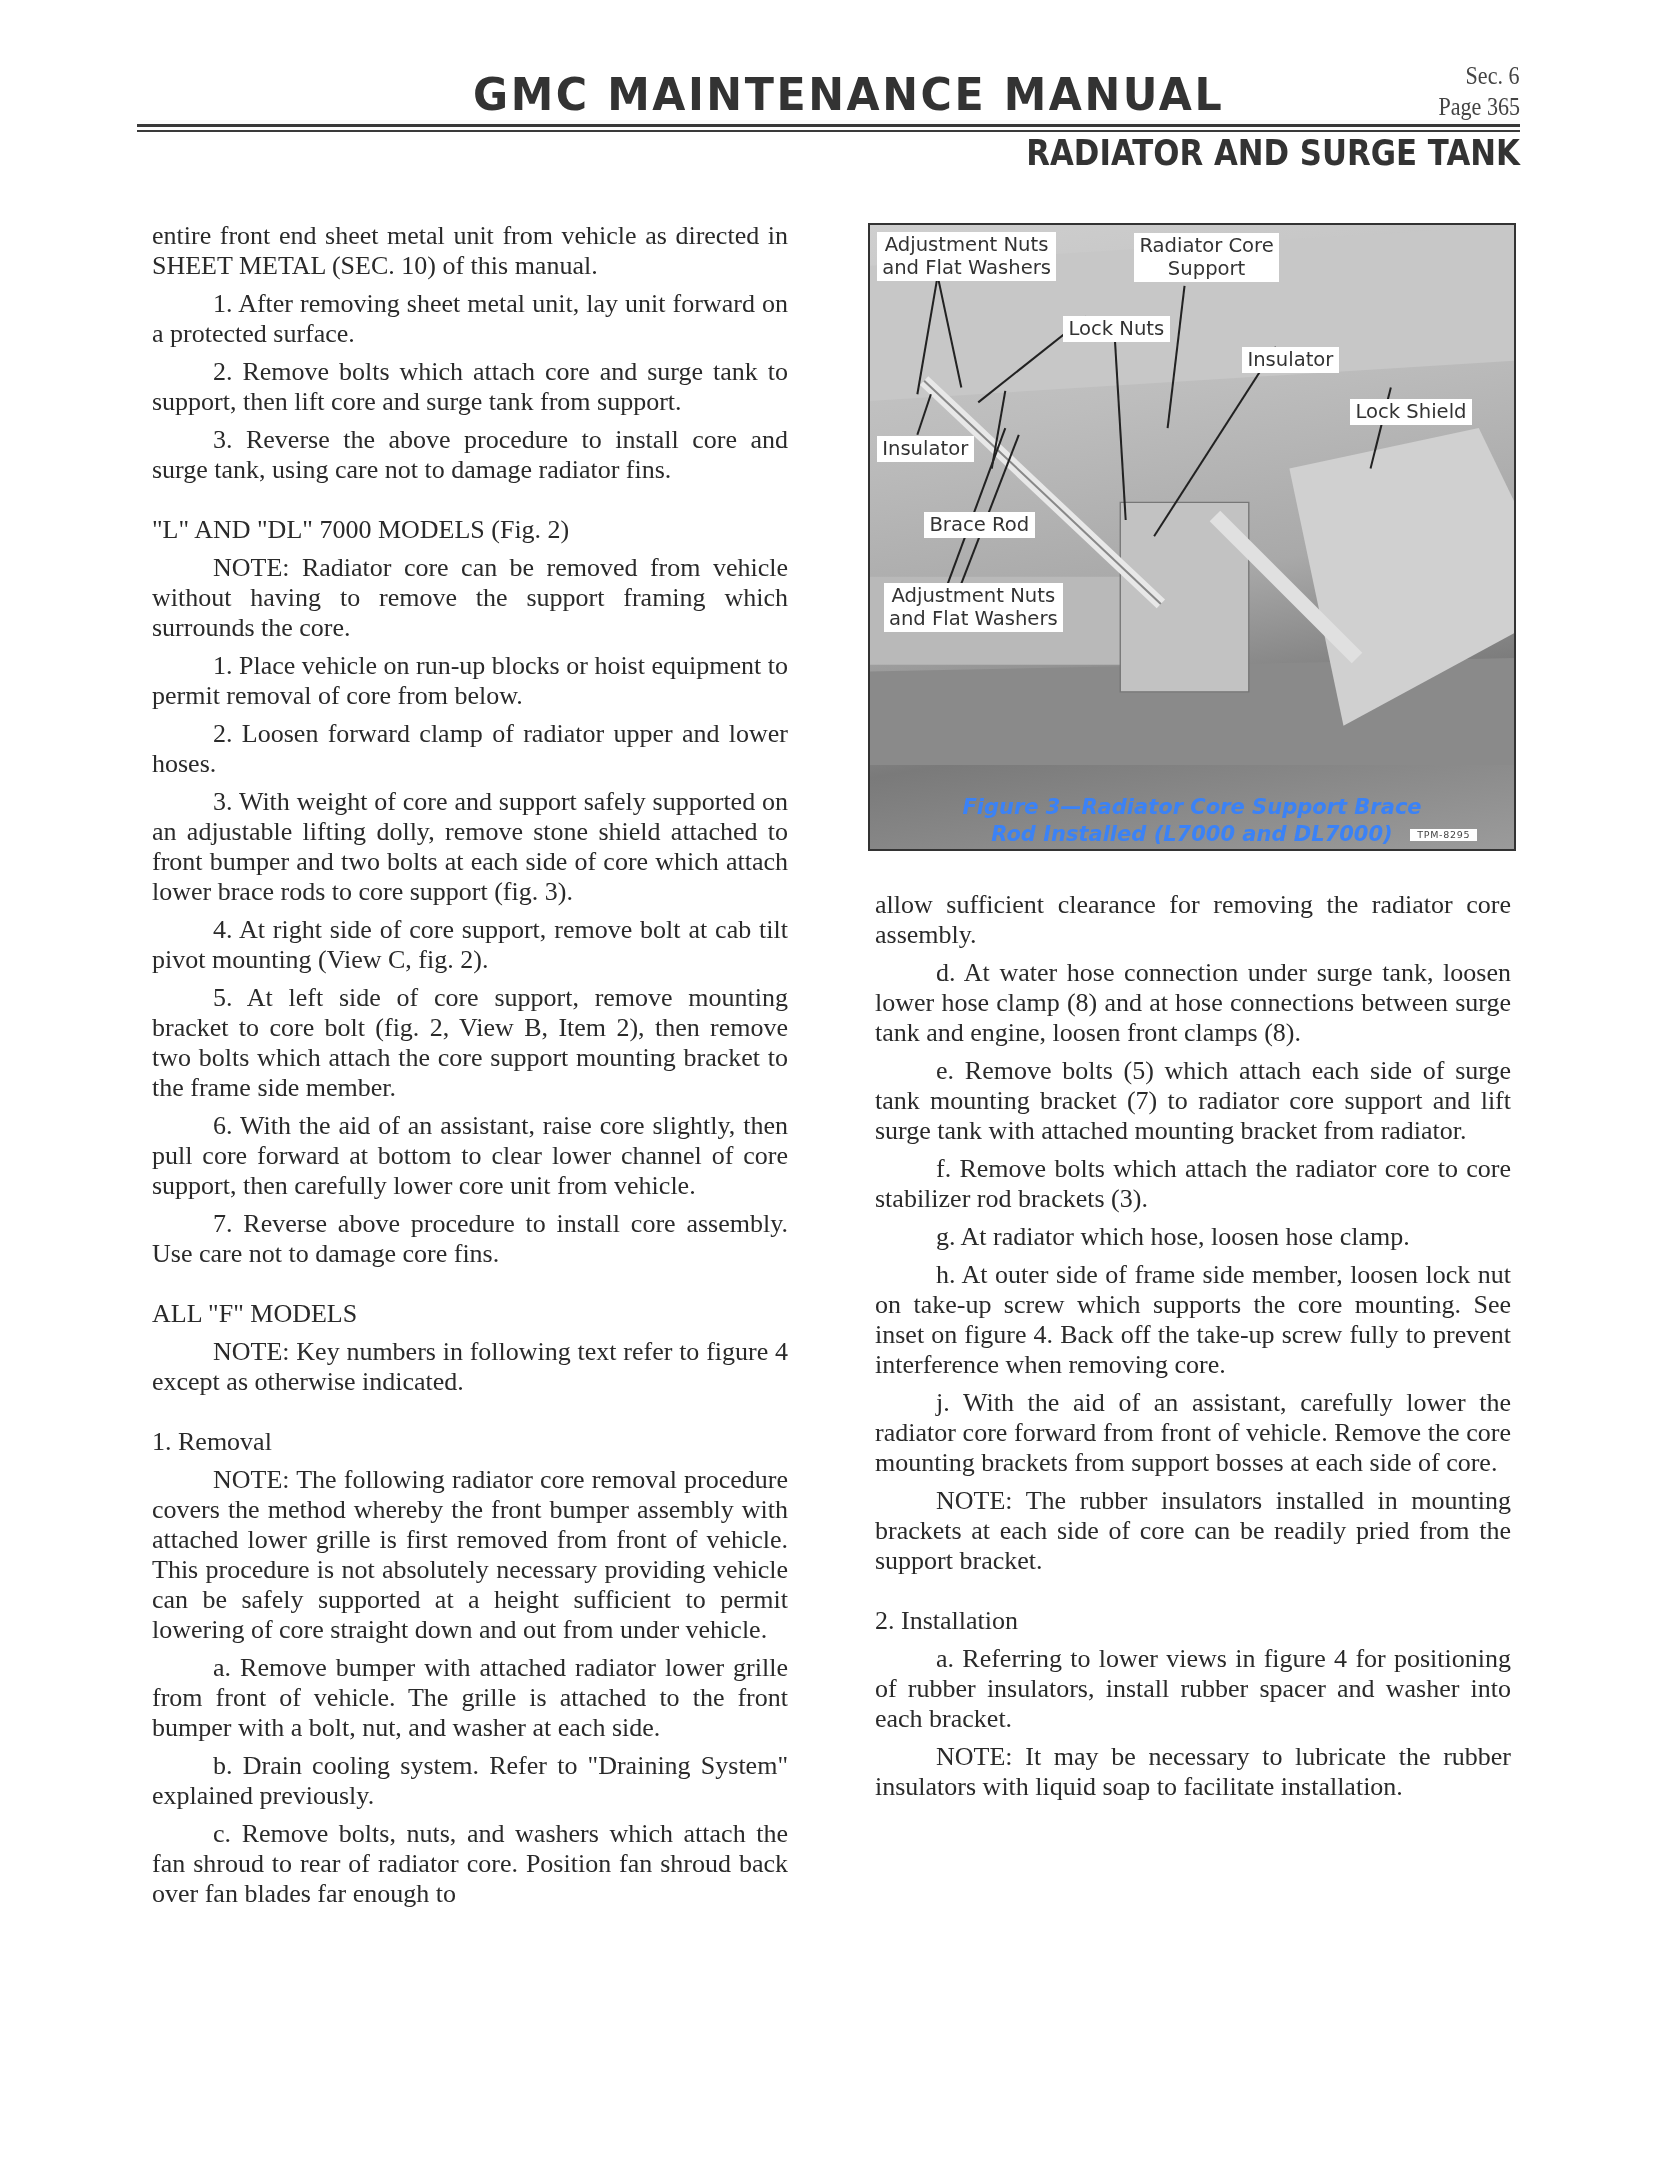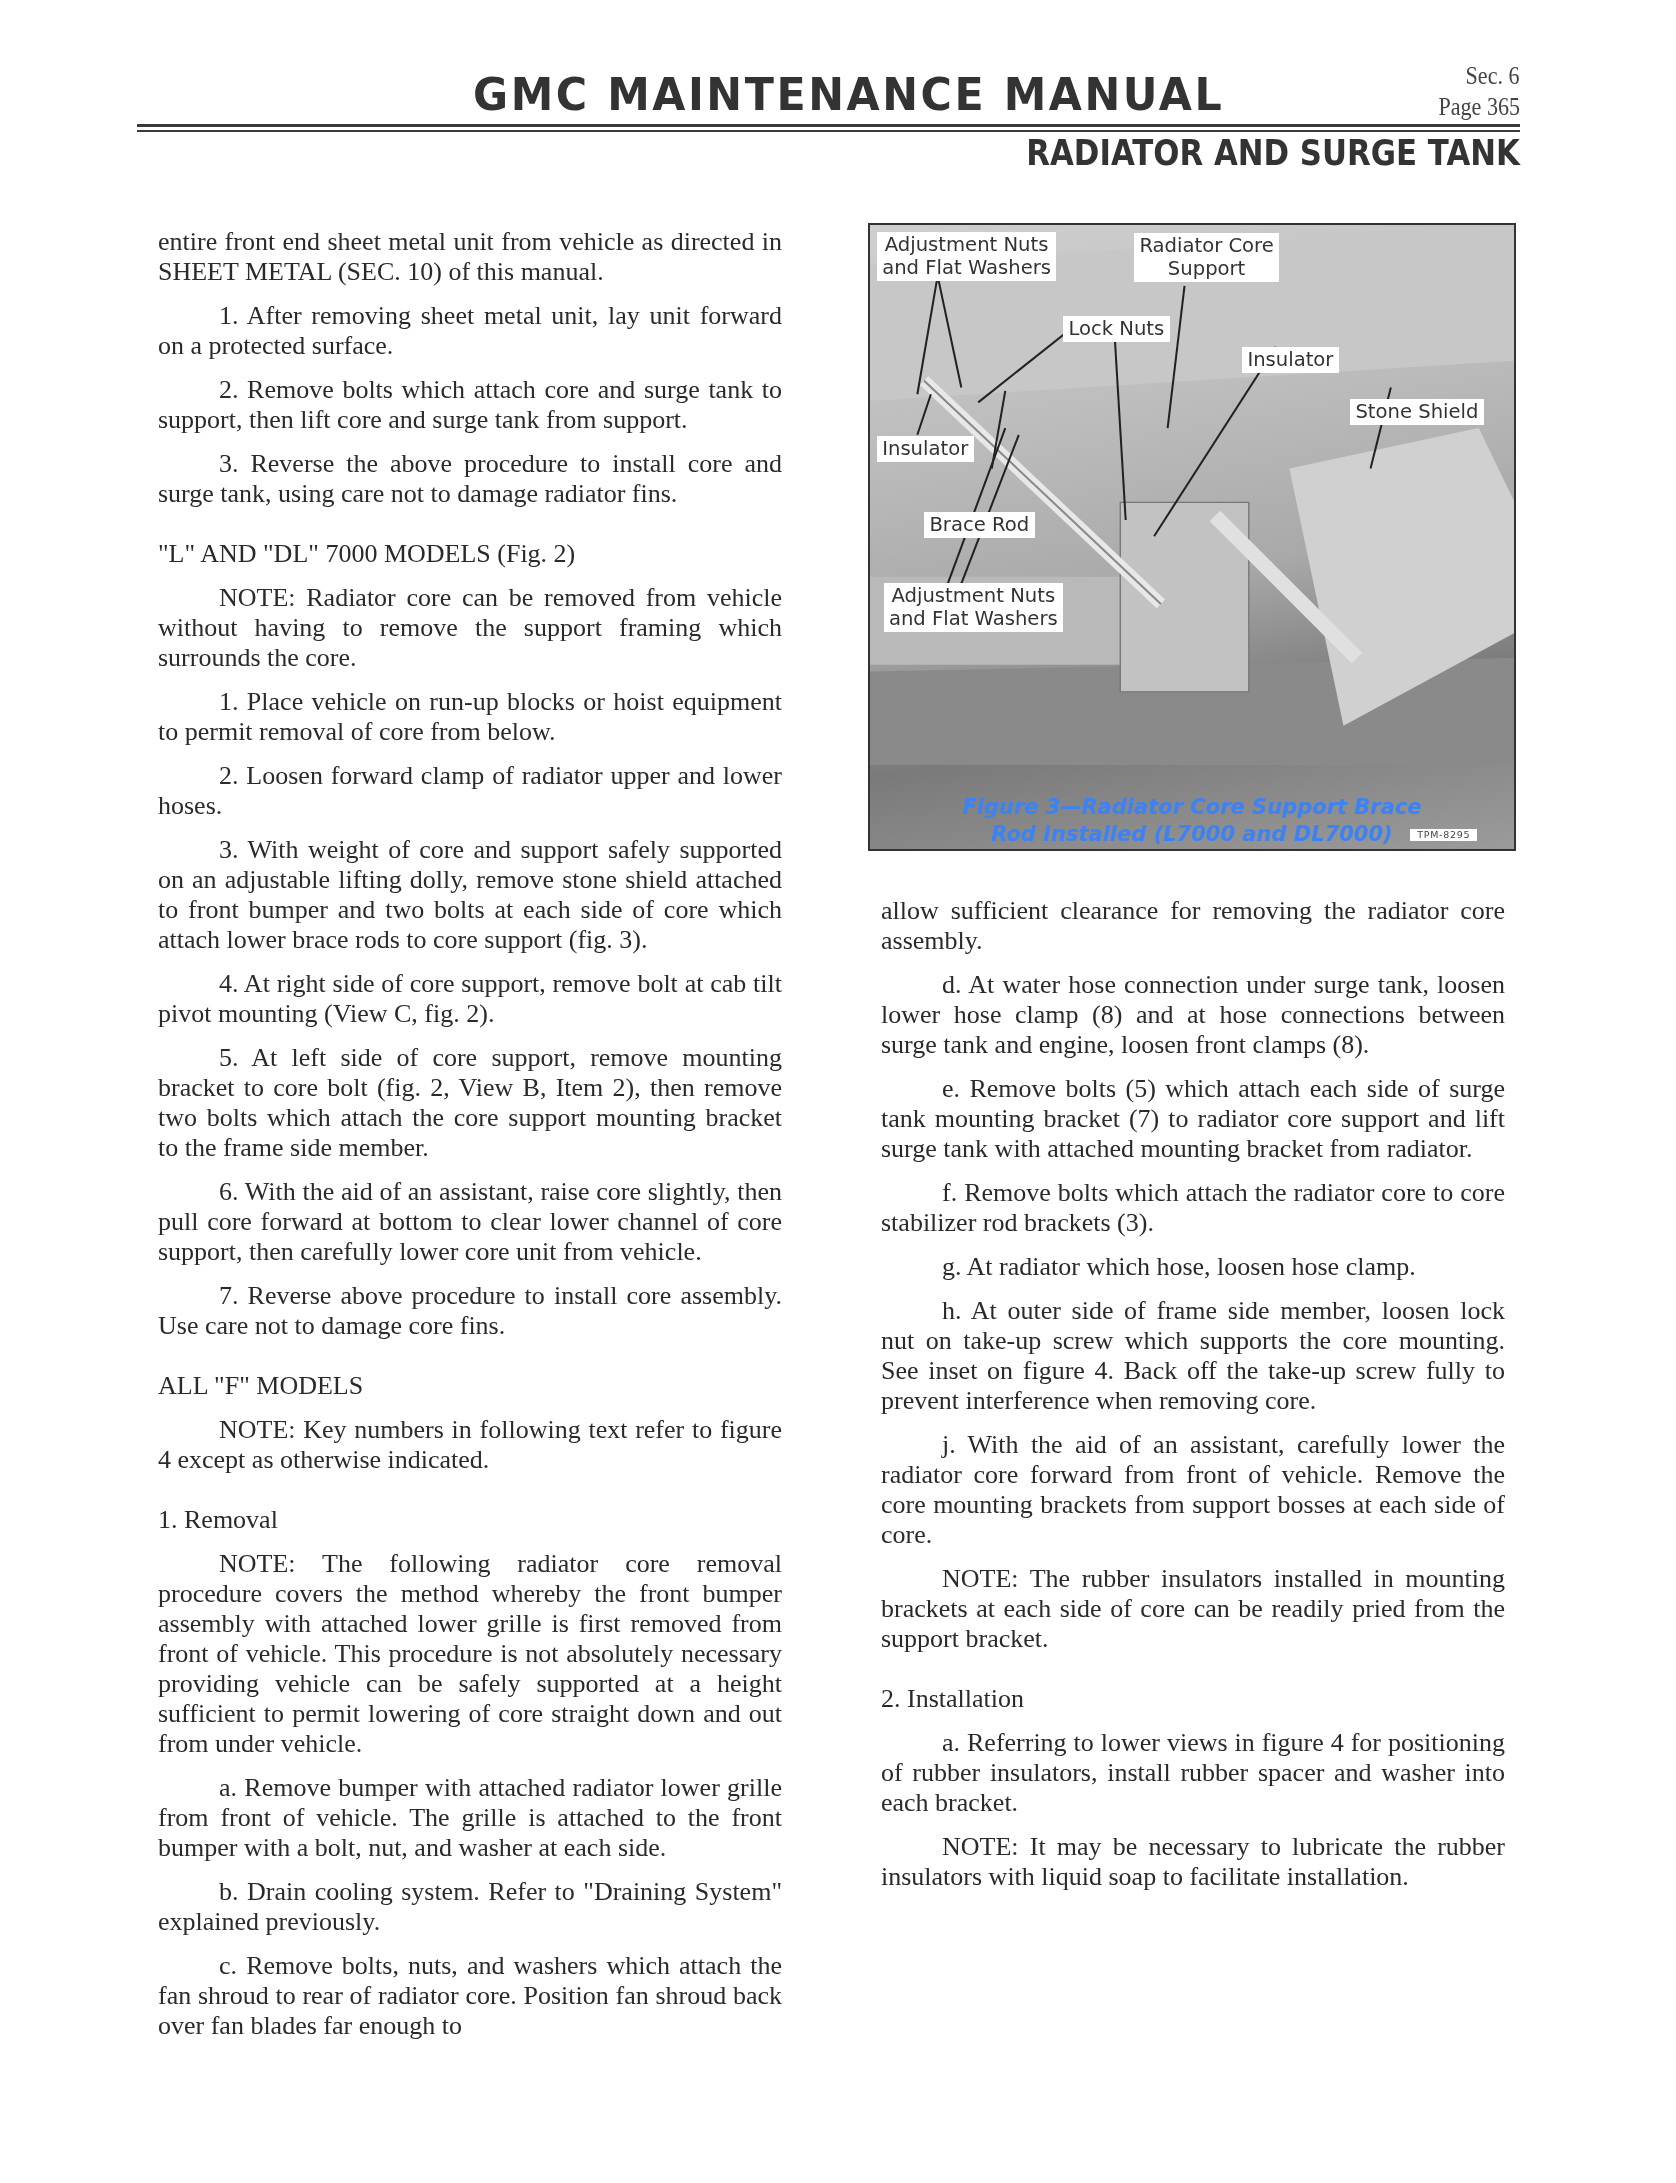--- a/index.html
+++ b/index.html
@@ -26,21 +26,21 @@
   .rule2 { top: 130px; height: 2px; }
   .hdr-subtitle {
     position: absolute; right: 157px; top: 133px;
     font-family: "DejaVu Sans", "Liberation Sans", sans-serif;
     font-weight: bold; font-size: 35px; color: #333;
     transform: scaleX(0.88); transform-origin: right; white-space: nowrap;
   }
   .col { position: absolute; font-size: 26px; line-height: 30px; text-align: justify; }
   .col.left { left: 144px; top: 213px; width: 652px; }
   .col.right { left: 867px; top: 882px; width: 652px; }
-  .col p { margin: 14px; }
+  .col p { margin: 8px; }
   .col .ind { text-indent: 61px; }
   .col .heading { margin-top: 30px; }
   .col .underline { margin-top: 30px; text-decoration-thickness: 2px; text-underline-offset: 4px; }
 
   .figure {
     position: absolute; left: 868px; top: 223px; width: 648px; height: 628px;
     border: 2px solid #333; box-sizing: border-box; overflow: hidden;
     background: linear-gradient(170deg, #cfcfcf 0%, #bdbdbd 30%, #a9a9a9 55%, #7a7a7a 75%, #9b9b9b 100%);
   }
   .figure svg { position: absolute; left: 0; top: 0; }
@@ -124,21 +124,21 @@
   <div class="fig-label" style="left:6.8px; top:6.8px;">
     <div>Adjustment Nuts</div>
     <div>and Flat Washers</div>
   </div>
   <div class="fig-label" style="left:264px; top:8px;">
     <div>Radiator Core</div>
     <div>Support</div>
   </div>
   <div class="fig-label" style="left:193px; top:91px;">Lock Nuts</div>
   <div class="fig-label" style="left:372px; top:122px;">Insulator</div>
-  <div class="fig-label" style="left:480px; top:174px;">Stone Shield</div>
+  <div class="fig-label" style="left:480px; top:174px;">Lock Shield</div>
   <div class="fig-label" style="left:6.8px; top:211px;">Insulator</div>
   <div class="fig-label" style="left:54px; top:287px;">Brace Rod</div>
   <div class="fig-label" style="left:13.5px; top:358px;">
     <div>Adjustment Nuts</div>
     <div>and Flat Washers</div>
   </div>
   <div class="fig-id">TPM-8295</div>
 </div>
 <div class="caption">
   <div>Figure 3—Radiator Core Support Brace</div>

